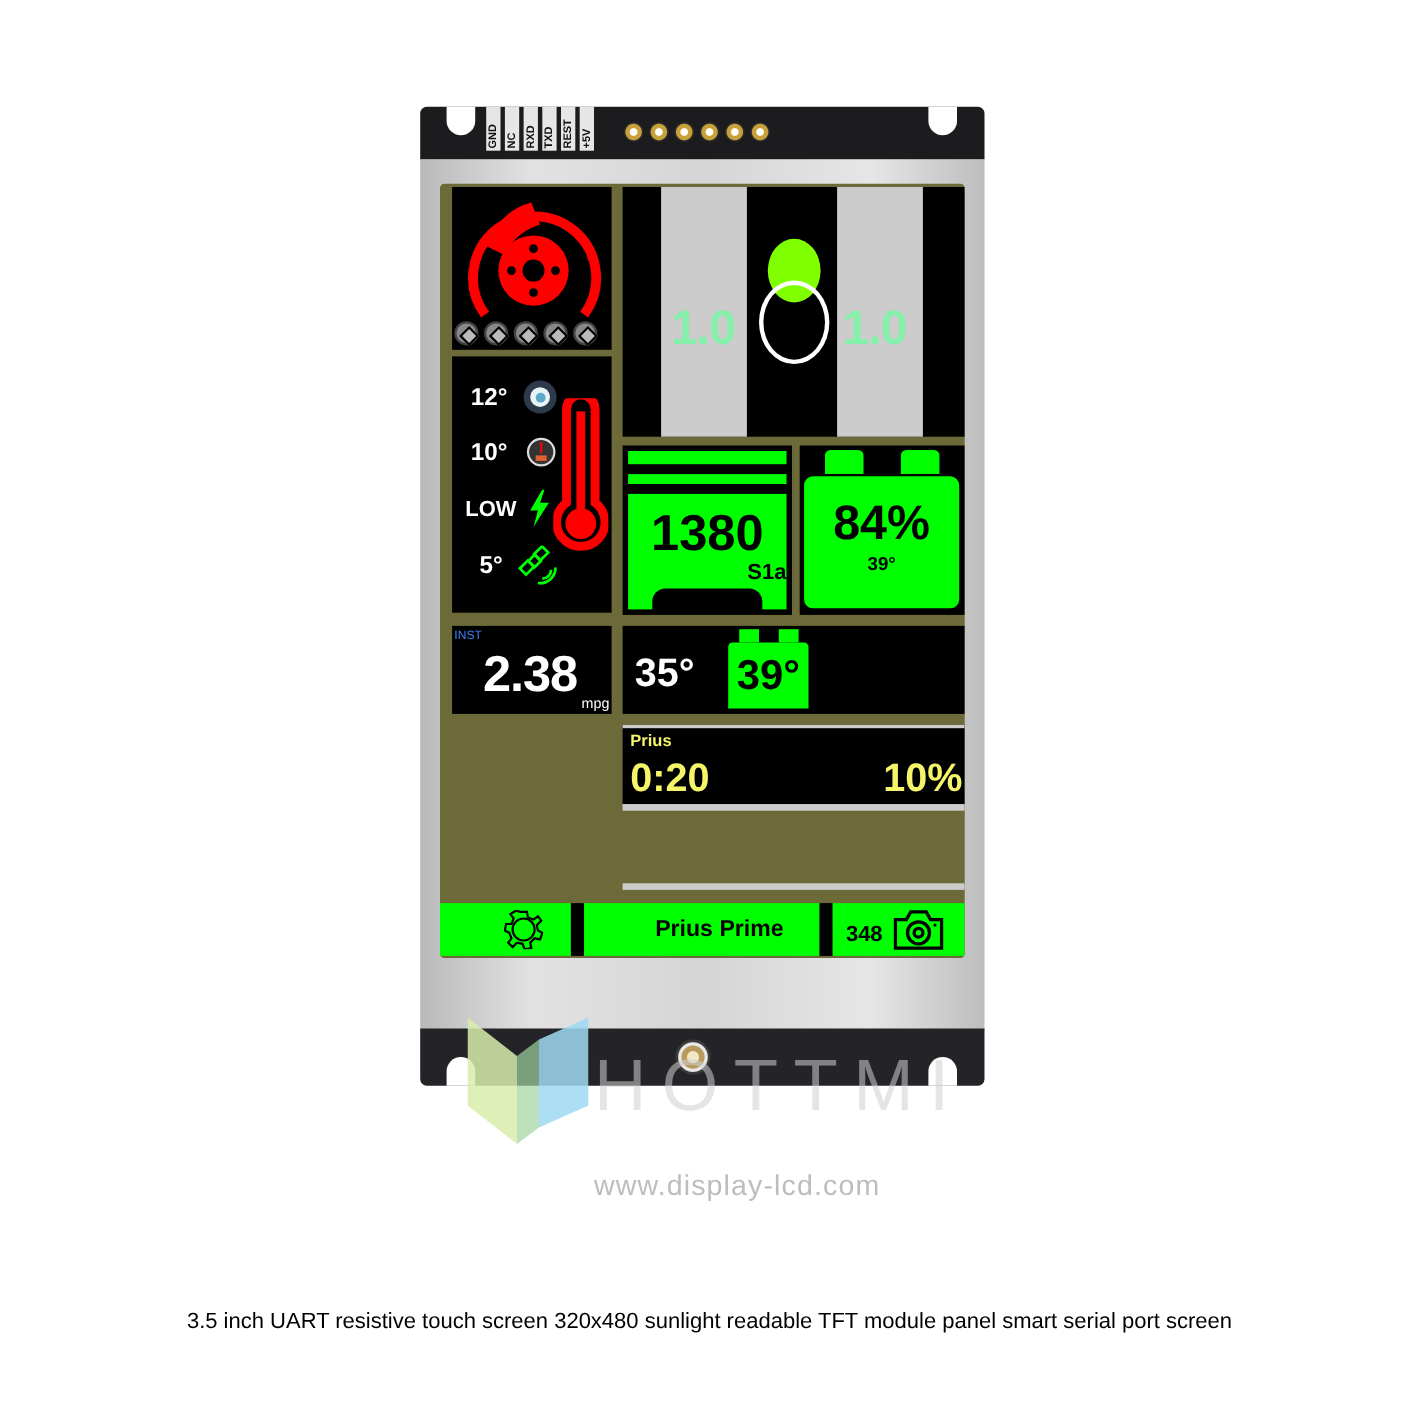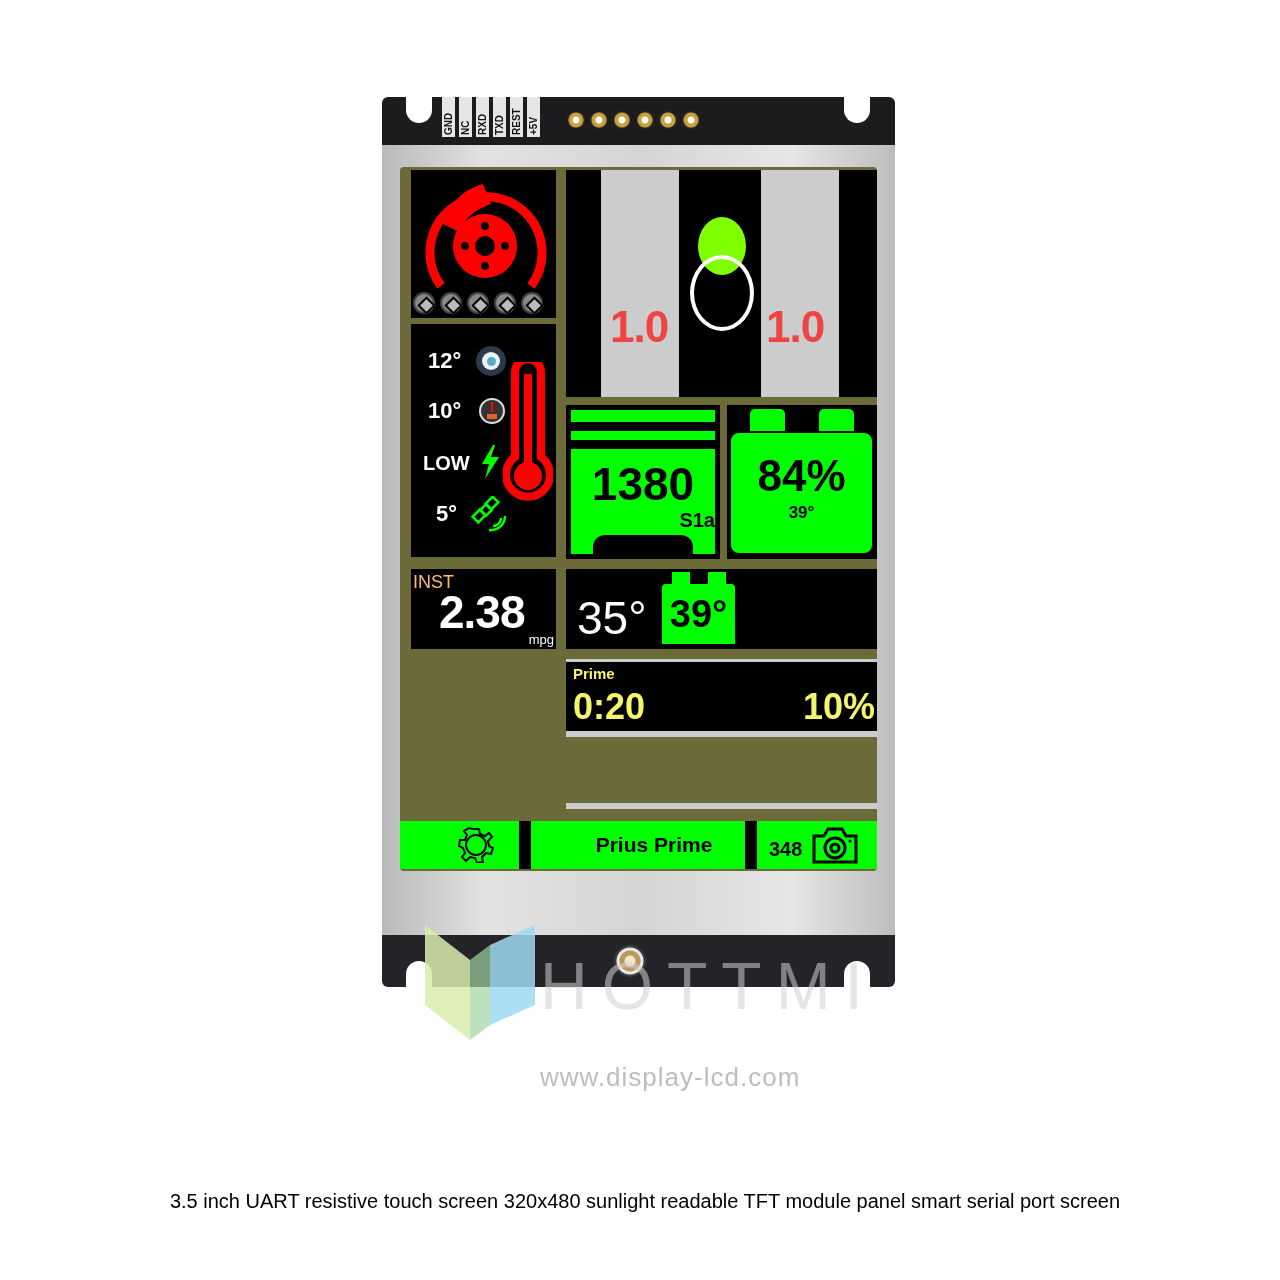--- a/index.html
+++ b/index.html
@@ -28,21 +28,21 @@
   .g { color: #000; background: #00ff00; }
 
   
   .brake-svg { position: absolute; left: 12px; top: 4px; }
   .pad-row { position: absolute; left: 12px; top: 123px; display: flex; gap: 5px; }
   .pad { width: 22px; height: 22px; border-radius: 50%; background: #888; border: 2px solid #444; position: relative; }
   .pad::after { content: ""; position: absolute; left: 5px; top: 5px; width: 9px; height: 9px; border: 2px solid #000; transform: rotate(45deg); background: #bbb; }
 
   
   .lane { position: absolute; background: #cccccc; }
-  .lane-val { position: absolute; color: #ef4444; font-weight: bold; font-size: 44px; letter-spacing: -1px; margin-top: 28px; }
+  .lane-val { position: absolute; color: #86efac; font-weight: bold; font-size: 44px; letter-spacing: -1px; }
 
   
   .temp-item { position: absolute; color: #fff; font-weight: bold; font-size: 22px; }
 
   
   .bar { position: absolute; top: 654px; height: 48px; background: #00ff00; display: flex; align-items: center; justify-content: center; color: #000; font-weight: bold; padding-left: 32px; }
   .bar-sep { position: absolute; top: 654px; width: 12px; height: 48px; background: #000; }
 
   .caption { position: absolute; left: 0; width: 1280px; top: 1190px; text-align: center; font-size: 20px; color: #000; padding-left: 10px; }
 
@@ -158,35 +158,35 @@
   <div class="blk" style="left:327px; top:238px; width:150px; height:154px;">
     <div class="g" style="position:absolute; left:23px; top:4px; width:35px; height:22px; border-radius:5px 5px 0 0;"></div>
     <div class="g" style="position:absolute; left:92px; top:4px; width:35px; height:22px; border-radius:5px 5px 0 0;"></div>
     <div class="g" style="position:absolute; left:4px; top:28px; width:141px; height:120px; border-radius:8px;">
       <div style="position:absolute; left:0; width:141px; top:18px; text-align:center; font-size:44px; font-weight:bold;">84%</div>
       <div style="position:absolute; left:0; width:141px; top:70px; text-align:center; font-size:17px; font-weight:bold;">39°</div>
     </div>
   </div>
 
   <div class="blk" style="left:11px; top:402px; width:145px; height:80px;">
-    <div style="position:absolute; left:2px; top:3px; color:#fdba74; font-size:18px;">INST</div>
+    <div style="position:absolute; left:2px; top:3px; color:#3b82f6; font-size:11px;">INST</div>
     <div style="position:absolute; left:28px; top:16px; color:#fff; font-size:46px; font-weight:bold; letter-spacing:-1px;">2.38</div>
     <div style="position:absolute; right:2px; bottom:2px; color:#fff; font-size:13px;">mpg</div>
   </div>
 
   <div class="blk" style="left:166px; top:402px; width:311px; height:80px;">
-    <div style="position:absolute; left:11px; top:22px; color:#fff; font-size:46px; font-weight:normal;">35°</div>
+    <div style="position:absolute; left:11px; top:22px; color:#fff; font-size:36px; font-weight:bold;">35°</div>
     <div class="g" style="position:absolute; left:106px; top:3px; width:18px; height:12px;"></div>
     <div class="g" style="position:absolute; left:142px; top:3px; width:18px; height:12px;"></div>
     <div class="g" style="position:absolute; left:96px; top:15px; width:73px; height:60px; border-radius:4px 4px 0 0; text-align:center; font-size:38px; font-weight:bold; line-height:60px;">39°</div>
   </div>
 
 
   <div class="blk" style="left:166px; top:492px; width:311px; height:72px; border-top:3px solid #ccc;">
-    <div style="position:absolute; left:7px; top:3px; color:#f5f56a; font-size:15px; font-weight:bold;">Prime</div>
+    <div style="position:absolute; left:7px; top:3px; color:#f5f56a; font-size:15px; font-weight:bold;">Prius</div>
     <div style="position:absolute; left:7px; top:24px; color:#f5f56a; font-size:36px; font-weight:bold;">0:20</div>
     <div style="position:absolute; right:2px; top:24px; color:#f5f56a; font-size:36px; font-weight:bold;">10%</div>
   </div>
   <div style="position:absolute; left:166px; top:564px; width:311px; height:6px; background:#ccc;"></div>
   <div style="position:absolute; left:166px; top:636px; width:311px; height:6px; background:#ccc;"></div>
 
   <div class="bar" style="left:0; width:119px;">
     <svg width="36" height="36" viewBox="0 0 36 36">
       <g fill="none" stroke="#000" stroke-width="2">
         <path d="M15 2 L21 2 L22 7 L27 9 L31 6 L34 10 L30 14 L31 19 L35 21 L33 27 L28 26 L24 30 L25 35 L19 36 L17 31 L12 30 L8 34 L4 30 L7 26 L5 21 L1 19 L2 13 L7 13 L9 8 L6 4 L11 1 Z"></path>

